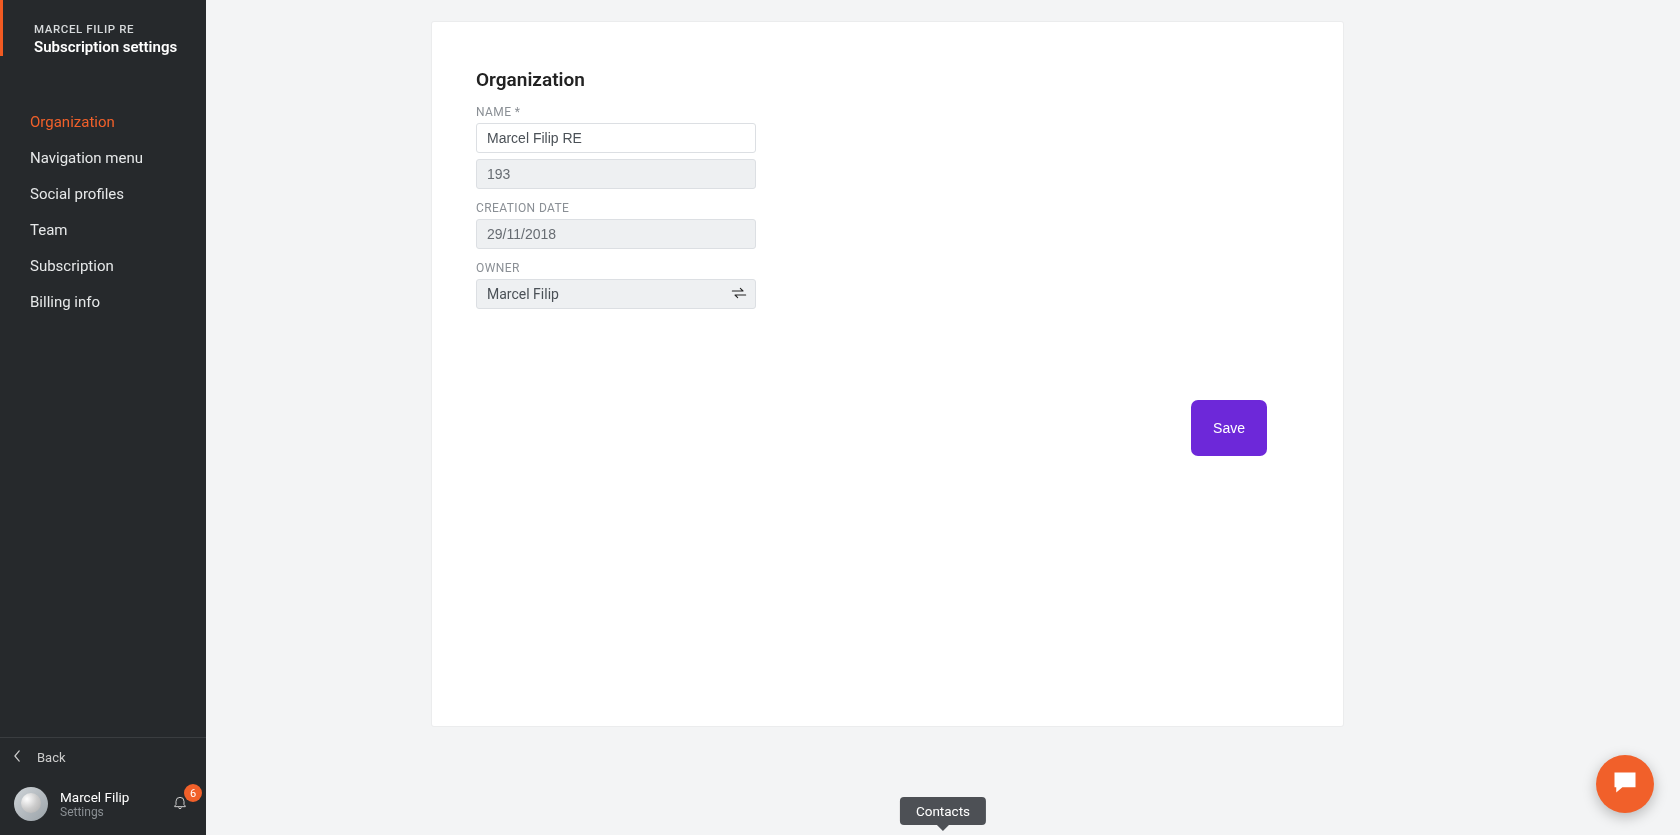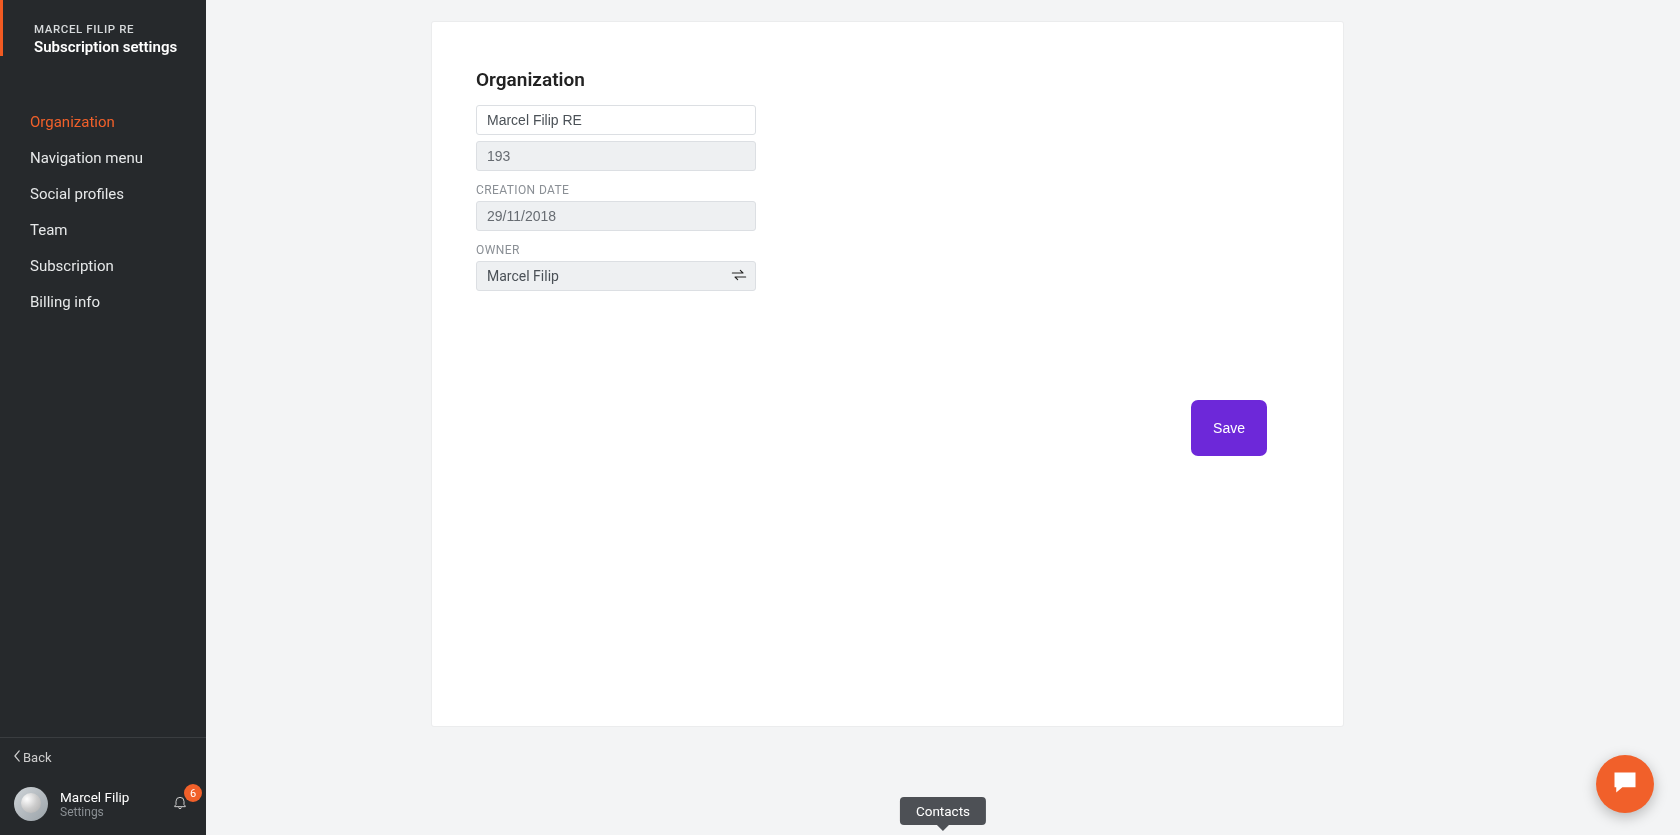--- a/index.html
+++ b/index.html
@@ -55,21 +55,21 @@
     color: #e6e8e9;
     cursor: pointer;
   }
   .sidebar-item.active { color: #f1602a; }
 
   .sidebar-back {
     border-top: 1px solid #3a3d40;
     padding: 12px 14px;
     display: flex;
     align-items: center;
-    gap: 2px;
+    gap: 16px;
     font-size: 13px;
     color: #ccc;
     cursor: pointer;
   }
   .sidebar-back svg { width: 7px; height: 12px; }
 
   .sidebar-user {
     padding: 10px 14px 14px 14px;
     display: flex;
     align-items: center;
@@ -274,20 +274,21 @@
     </div>
   </div>
 </aside>
 
 <main class="main">
 
   <section class="card">
     <h2>Organization</h2>
 
     <div class="form-group">
+      <div class="form-label">NAME *</div>
       <input class="form-input" type="text" value="Marcel Filip RE" style="">
     </div>
 
     <div class="form-group">
       <input class="form-input" type="text" disabled="" value="193" style="">
     </div>
 
     <div class="form-group">
       <div class="form-label">CREATION DATE</div>
       <input class="form-input" type="text" disabled="" value="29/11/2018" style="">

